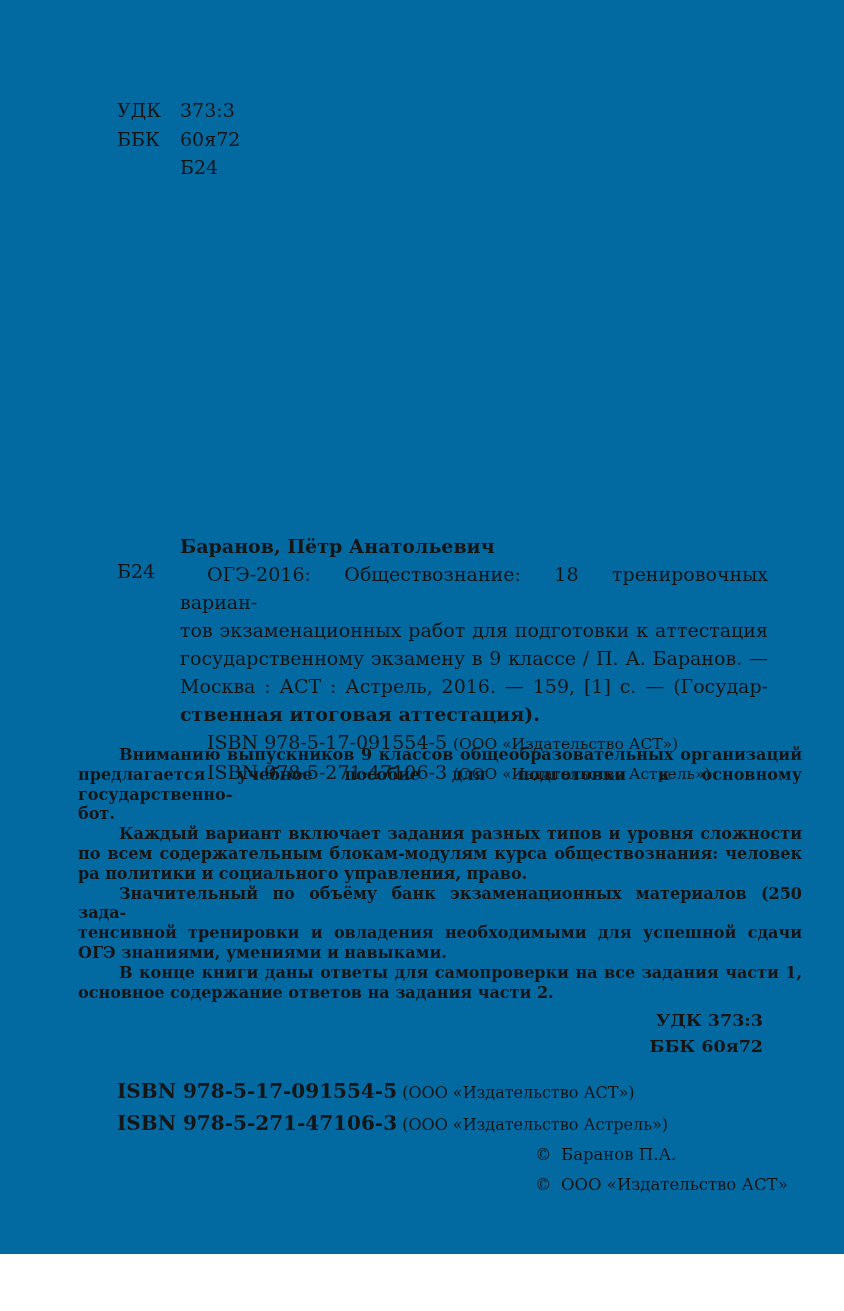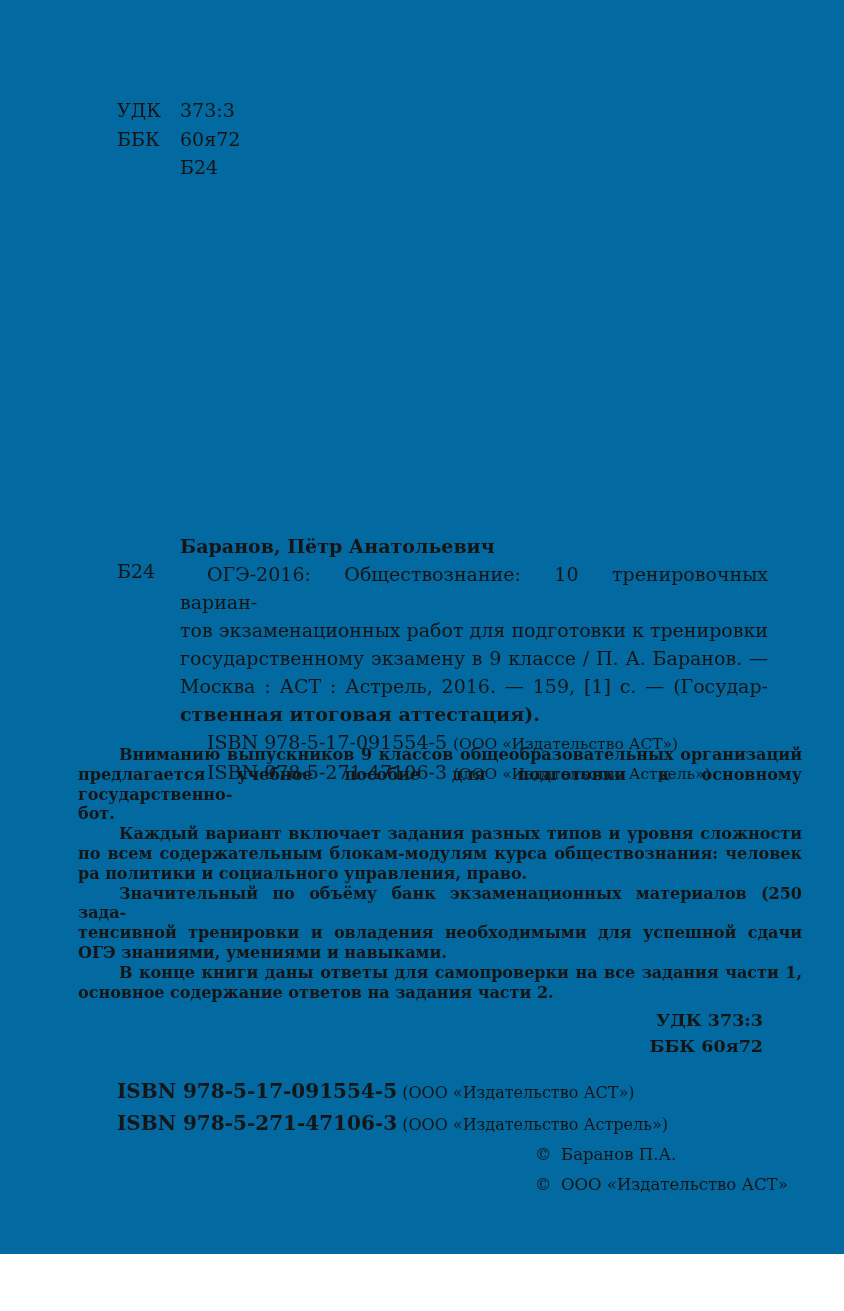--- a/index.html
+++ b/index.html
@@ -53,23 +53,23 @@
     </div>
     <div class="author-code">Б24</div>
   </div>
 
   <div id="margin-code">Б24</div>
 
   <div id="catalog">
     <div class="heading">Баранов, Пётр Анатольевич</div>
     <div>
 
-        <div class="line indent">ОГЭ-2016: Обществознание: 10 тренировочных вариан-</div>
+        <div class="line indent">ОГЭ-2016: Обществознание: 18 тренировочных вариан-</div>
 
-        <div class="line">тов экзаменационных работ для подготовки к тренировки</div>
+        <div class="line">тов экзаменационных работ для подготовки к аттестация</div>
 
         <div class="line">государственному экзамену в 9 классе / П. А. Баранов. —</div>
 
         <div class="line">Москва : АСТ : Астрель, 2016. — 159, [1]  с. — (Государ-</div>
 
         <div class="line end">ственная итоговая аттестация).</div>
       </div>
     <div>
 
         <div class="isbn-line">

